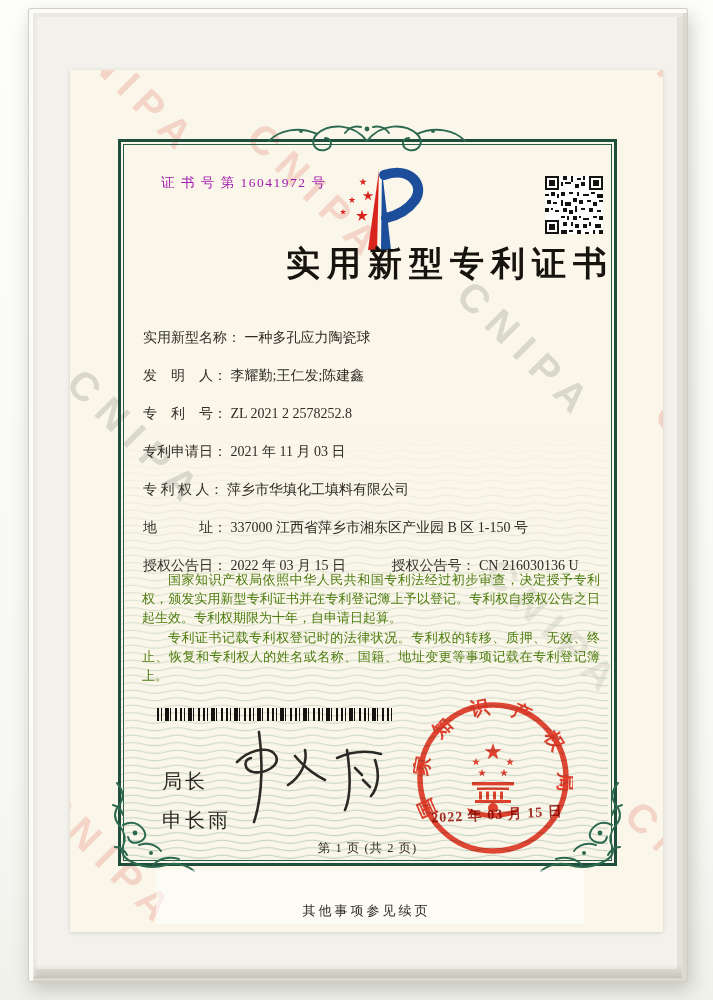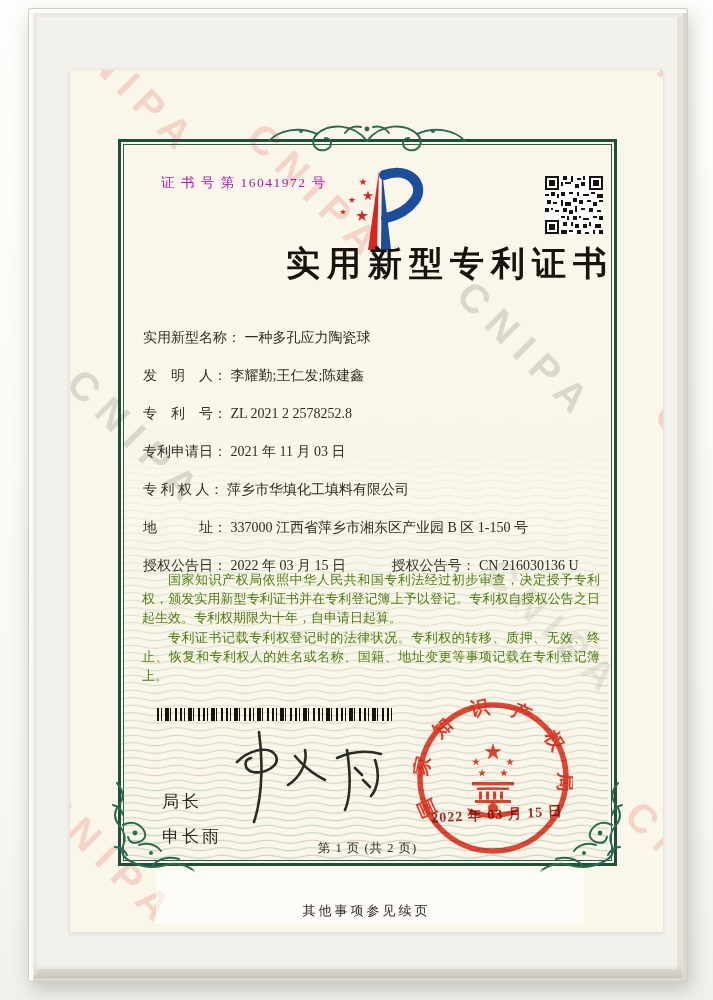--- a/index.html
+++ b/index.html
@@ -80,21 +80,21 @@
   .legal p{margin:0;text-indent:2em;}
   .barcode{
     position:absolute;left:36px;top:566px;width:238px;height:13px;
     background:repeating-linear-gradient(90deg,
       #15130f 0 2px,transparent 2px 4px,
       #15130f 4px 5px,transparent 5px 8px,
       #15130f 8px 12px,transparent 12px 13px,
       #15130f 13px 14px,transparent 14px 18px,
       #15130f 18px 20px,transparent 20px 23px);
   }
-  .signer{position:absolute;left:41px;top:648px;font-size:17px;letter-spacing:3px;color:#2c2924;}
+  .signer{position:absolute;left:41px;top:626px;font-size:20px;letter-spacing:3px;color:#2c2924;}
   .signer div{margin-bottom:12px;}
   .signature{position:absolute;left:100px;top:580px;}
   .seal{position:absolute;left:292px;top:556px;mix-blend-mode:multiply;}
   .seal-date{
     position:absolute;left:276px;top:664px;width:200px;text-align:center;
     font-size:14px;font-weight:bold;color:#a8322a;letter-spacing:1px;
     transform:rotate(-3deg);mix-blend-mode:multiply;
   }
   .pageno{position:absolute;left:0;top:698px;width:100%;text-align:center;font-size:12.5px;color:#2e2b25;letter-spacing:1px;}
   .footer-strip{position:absolute;left:86px;top:800px;width:428px;height:54px;background:rgba(255,255,255,.55);}

